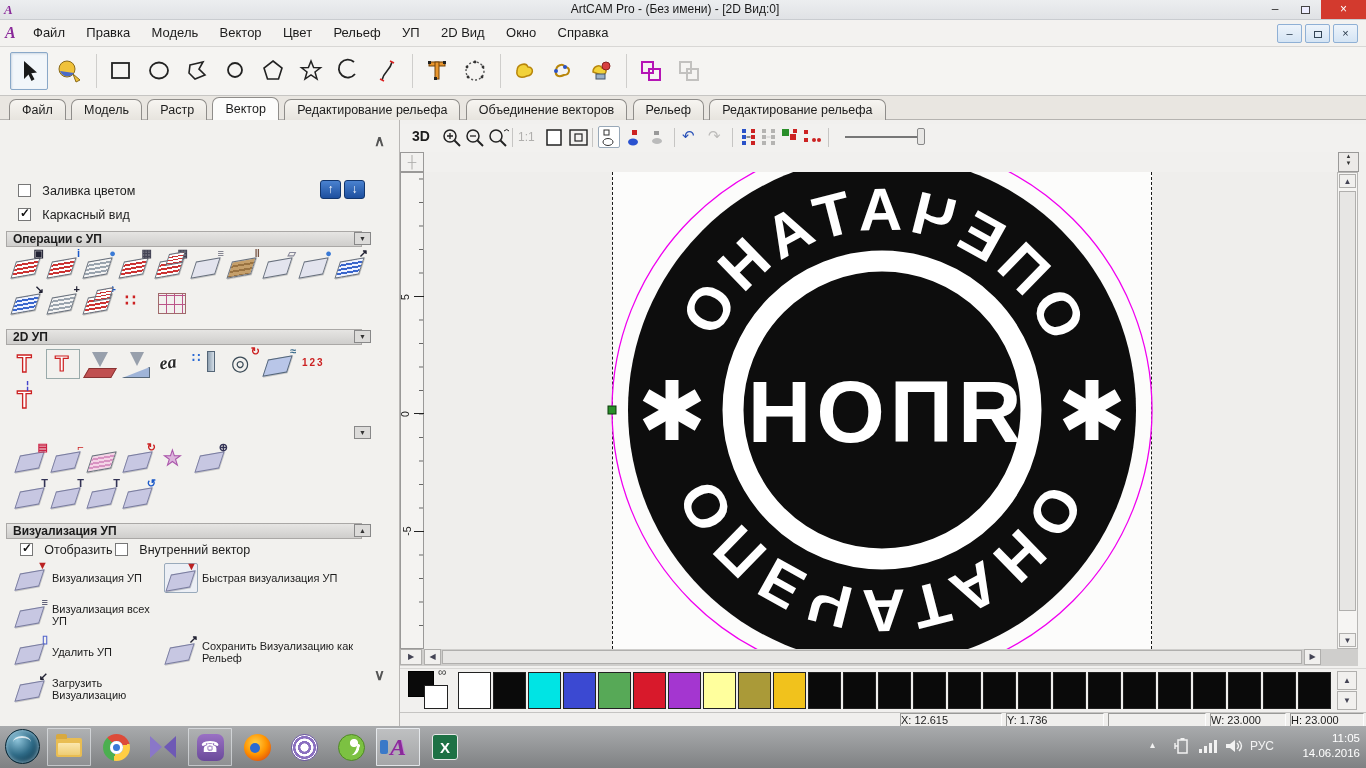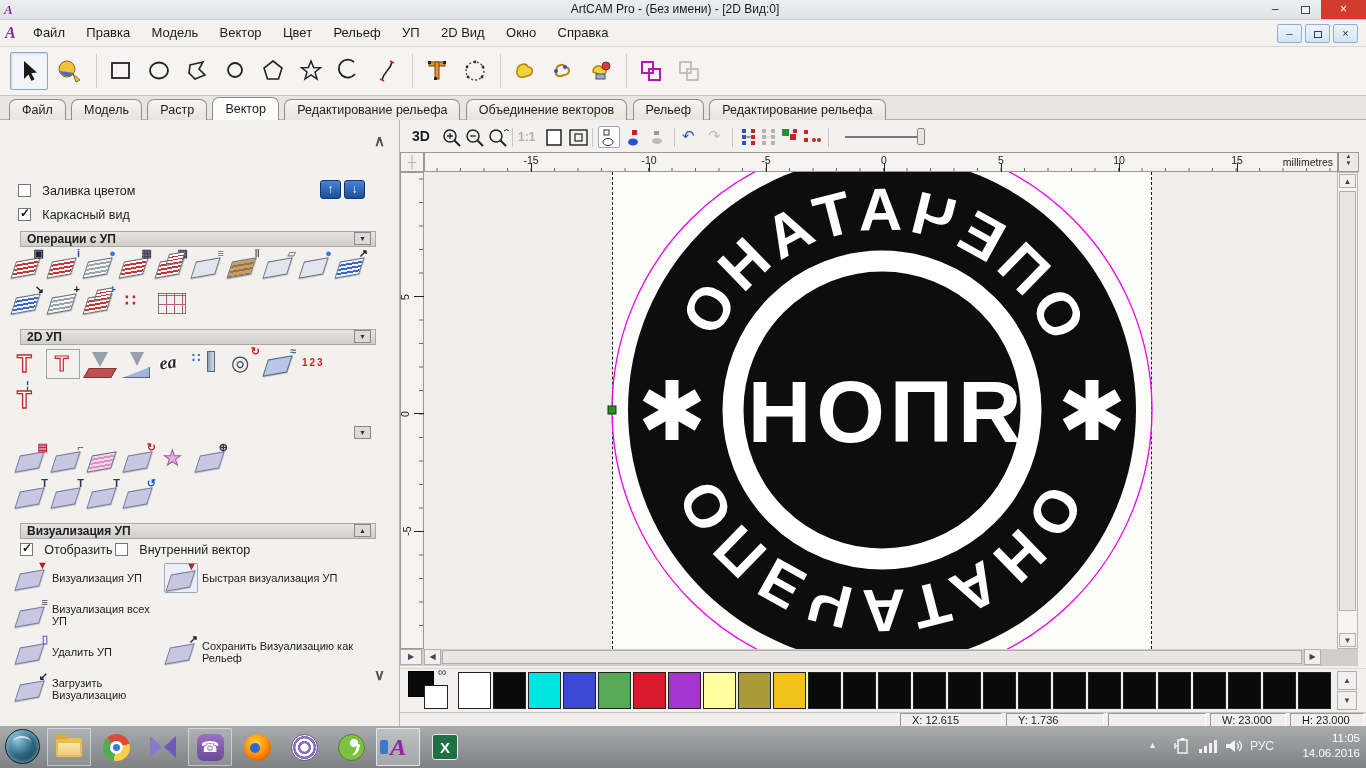--- a/index.html
+++ b/index.html
@@ -39,21 +39,21 @@
   .rtab.active{background:#fcfcfb;font-weight:normal;top:0;padding-top:4px}
   #tabsrow .wrap{position:absolute;left:8px;bottom:-1px}
 
   
   #panel{position:absolute;left:0;top:120px;width:400px;height:606px;background:#f2f1ee;border-right:1px solid #b8b6b4;overflow:hidden}
   .chev{position:absolute;font-size:15px;font-weight:bold;color:#555}
   .cb{display:inline-block;width:13px;height:13px;background:#fff;border:1px solid #777;vertical-align:-2px;position:relative}
   .cb.on::after{content:"✓";position:absolute;left:1px;top:-3px;font-size:12px;font-weight:bold;color:#111}
   .cb-label{font-size:12.5px;margin-left:8px}
   .navbtn{position:absolute;width:21px;height:19px;background:linear-gradient(#4a82d0,#1d4f9e);border:1px solid #12366e;border-radius:3px;color:#fff;text-align:center;font-size:12px;line-height:17px}
-  .sec{position:absolute;left:20px;width:356px;height:16px;background:linear-gradient(#e6e5e3,#cfcecc);border:1px solid #aaa8a6;font-weight:bold;font-size:12px;padding:0 6px;line-height:15px}
+  .sec{position:absolute;left:6px;width:356px;height:16px;background:linear-gradient(#e6e5e3,#cfcecc);border:1px solid #aaa8a6;font-weight:bold;font-size:12px;padding:0 6px;line-height:15px}
   .secbtn{position:absolute;top:1px;width:17px;height:13px;border:1px solid #888;background:#dcdbd9;font-size:7px;line-height:11px;text-align:center;color:#333}
   .icon-grid{position:absolute;display:flex;gap:2px}
   .pic{position:relative;width:34px;height:30px;flex:0 0 auto}
   .pic::before{content:"";position:absolute;left:3px;top:9px;width:23px;height:14px;border:1px solid #68707c;transform:rotate(-10deg) skewX(-28deg);background:#e8e8e8;box-shadow:1px 1px 0 rgba(0,0,0,.18)}
   .pic.rs::before,.pic.multi::before{background:repeating-linear-gradient(180deg,#fdfdfd 0 2px,#cc3333 2px 4px)}
   .pic.bs::before{background:repeating-linear-gradient(180deg,#eef2ff 0 2px,#3a66cc 2px 4px)}
   .pic.gs::before{background:repeating-linear-gradient(180deg,#f4f4f4 0 2px,#9aa4ae 2px 4px)}
   .pic.solid::before{background:#e3e4ee}
   .pic.brown::before{background:repeating-linear-gradient(180deg,#c59f6a 0 3px,#9a7341 3px 5px)}
   .pic.lilac::before{background:#c7c7e2;border-color:#7a7d9e}
@@ -86,21 +86,21 @@
   #panel-tabs{position:absolute;left:0;bottom:0;width:400px;height:27px;background:#edece9;border-top:1px solid #c5c4c2}
   .ptab{position:relative;display:inline-block;margin:3px 1px 0 2px;padding:3px 9px 4px 9px;font-size:12px;border:1px solid #8f8d8a;border-bottom:none;border-radius:6px 6px 0 0;background:linear-gradient(#f6f4f0,#e4e1db);top:1px}
   .ptab.active{background:#fbfbfa;top:0;padding-top:4px}
 
   
   #cpanel{position:absolute;left:400px;top:120px;width:966px;height:606px;background:#f1f0ee}
   #ctoolbar{position:absolute;left:0;top:4px;width:966px;height:28px;background:#f2f1ef}
   .ct{position:absolute;top:2px;height:22px}
   .ctsep{position:absolute;top:4px;width:1px;height:19px;background:#c6c5c3}
   #ct3d{font-weight:bold;font-size:14px;top:4px}
-  #ct11{font-weight:bold;font-size:12px;color:#b0afad;top:6px}
+  #ct11{font-weight:normal;font-size:12px;color:#b0afad;top:6px}
   .ctbtn{border:1px solid transparent;border-radius:2px}
   .ctbtn.pressed{border-color:#98a8b8;background:#fff}
   #ctundo{color:#2a52b8;font-size:15px;top:3px}
   #ctredo{color:#bcbbb9;font-size:15px;top:3px}
   #ctslider .track{position:absolute;left:0;top:10px;width:72px;height:2px;background:#777}
   #ctslider .handle{position:absolute;left:72px;top:2px;width:8px;height:17px;background:#e8e7e5;border:1px solid #888;border-radius:2px}
 
   
   #hruler{position:absolute;left:24px;top:32px;width:914px;height:20px;background:#f4f3f1;border:1px solid #9a9998;background-image:repeating-linear-gradient(90deg,transparent 0 22.5px,#666 22.5px 23.5px);background-size:23.5px 5px;background-position:12.5px 15px;background-repeat:repeat-x}
   #hruler .hlab{position:absolute;top:1px;font-size:10.5px;transform:translateX(-50%)}
@@ -129,21 +129,21 @@
   .swatch{position:absolute;top:3px;width:33px;height:37px;border:1px solid #222}
   #primary{position:absolute;left:8px;top:2px;width:44px;height:40px}
   #primary .p1{position:absolute;left:0;top:0;width:26px;height:26px;background:#0a0a0a;border:1px solid #000}
   #primary .p2{position:absolute;left:16px;top:14px;width:24px;height:24px;background:#fff;border:1px solid #222}
   #primary .link{position:absolute;left:30px;top:-6px;font-size:12px;color:#444}
   #pal-spin{position:absolute;left:937px;top:2px;width:20px;height:40px}
   #pal-spin div{height:19px;border:1px solid #b0afad;background:#f1f0ee;text-align:center;font-size:8px;line-height:17px;color:#445;margin-bottom:1px}
 
   
   #statusbar{position:absolute;left:0;top:592px;width:966px;height:14px;background:#f0efed;border-top:1px solid #c5c4c2;font-size:11px}
-  .stbox{position:absolute;top:0;height:14px;border:1px solid;border-color:#9a9a98 #fdfdfd #fdfdfd #9a9a98;padding:0 11px;line-height:13px;background:#f0efed}
+  .stbox{position:absolute;top:0;height:14px;border:1px solid;border-color:#9a9a98 #fdfdfd #fdfdfd #9a9a98;padding:0 0;line-height:13px;background:#f0efed}
 
   
   #taskbar{position:absolute;left:0;top:726px;width:1366px;height:42px;background:linear-gradient(#a9abad,#7f8183)}
   .app{position:absolute;top:2px;width:44px;height:38px;border:1px solid transparent;border-radius:1px;display:flex;align-items:center;justify-content:center}
   .app.framed{border-color:rgba(240,244,248,.55);background:rgba(255,255,255,.10)}
   .app.active{border-color:rgba(240,244,248,.8);background:rgba(255,255,255,.28)}
   #orb{position:absolute;left:5px;top:3px;width:35px;height:35px;border-radius:50%;background:radial-gradient(circle at 35% 30%,#8ec4da,#2e6a86 48%,#10394e 82%);border:1px solid #0b2836;box-shadow:inset 0 0 5px rgba(200,230,245,.8)}
   #orb::after{content:"";position:absolute;left:7px;top:6px;width:18px;height:10px;border-top:2px solid rgba(255,255,255,.75);border-radius:50%}
   .i-folder{position:relative;width:26px;height:19px;background:#e9bd52;border-radius:2px}
   .i-folder::before{content:"";position:absolute;left:0;top:-4px;width:11px;height:5px;background:#d9a93e;border-radius:2px 2px 0 0}
@@ -599,37 +599,20 @@
           </svg>
       </div>
       <div class="ctsep" style="left:428px"></div>
       <div class="ct" id="ctslider" style="left:445px;width:90px">
         <div class="track"></div>
         <div class="handle"></div>
       </div>
     </div>
 
     <div id="rcorner">┼</div>
-    <div id="hruler">
-      <span class="hlab" style="left:106px">-15</span>
-        <i class="htick" style="left:106px"></i>
-      <span class="hlab" style="left:224px">-10</span>
-        <i class="htick" style="left:224px"></i>
-      <span class="hlab" style="left:341px">-5</span>
-        <i class="htick" style="left:341px"></i>
-      <span class="hlab" style="left:459px">0</span>
-        <i class="htick" style="left:459px"></i>
-      <span class="hlab" style="left:576px">5</span>
-        <i class="htick" style="left:576px"></i>
-      <span class="hlab" style="left:694px">10</span>
-        <i class="htick" style="left:694px"></i>
-      <span class="hlab" style="left:812px">15</span>
-        <i class="htick" style="left:812px"></i>
-      <span class="units">millimetres</span>
-    </div>
     <div id="rdrop">
         <span class="t1">▲</span>
         <span class="t1">▼</span>
       </div>
     <div id="vruler">
       <span class="vlab" style="top:118px">5</span>
         <i class="vtick" style="top:123px"></i>
       <span class="vlab" style="top:235px">0</span>
         <i class="vtick" style="top:240px"></i>
       <span class="vlab" style="top:352px">-5</span>

